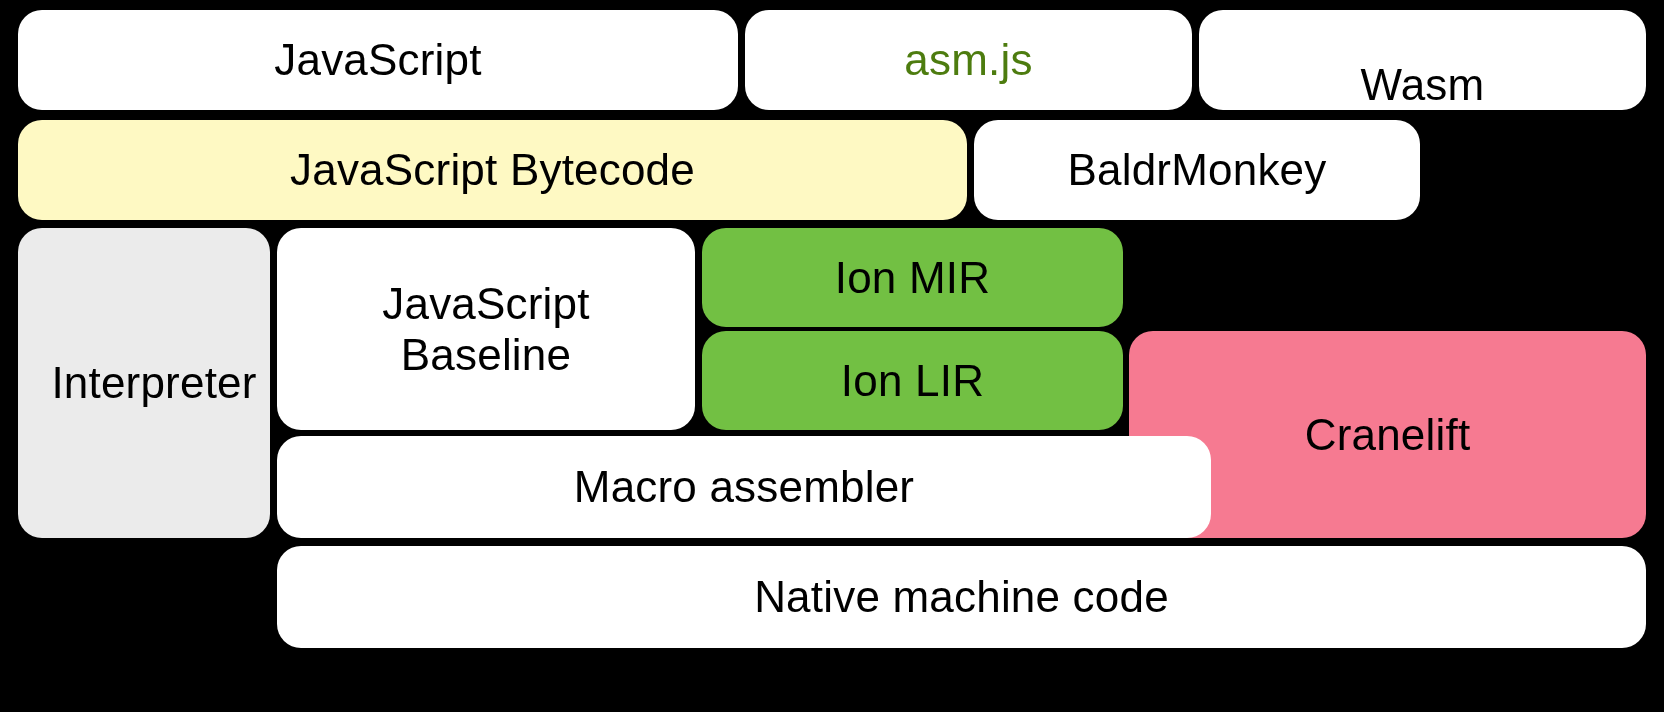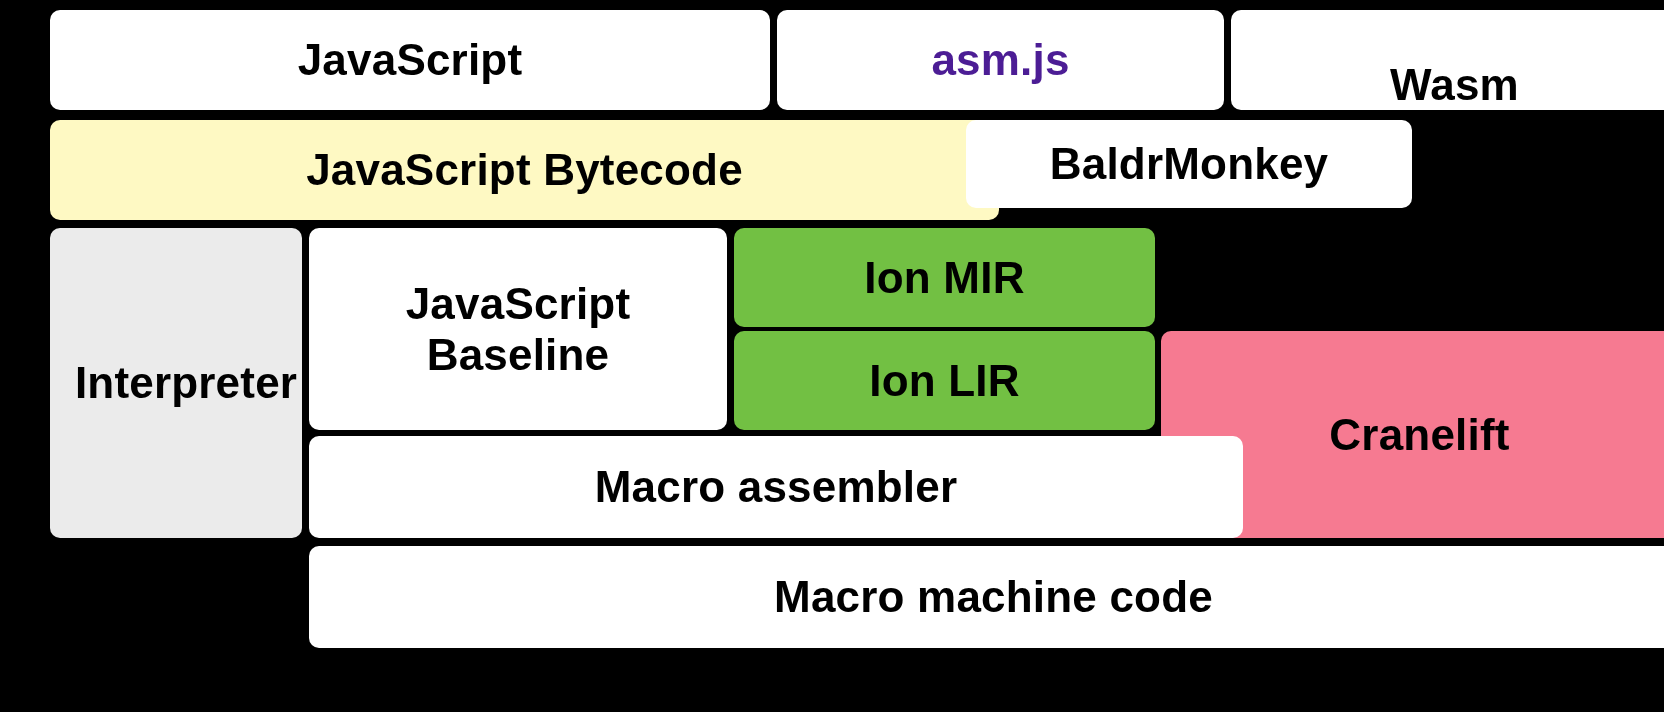--- a/index.html
+++ b/index.html
@@ -16,49 +16,48 @@
     font-family: "Liberation Sans", sans-serif;
     overflow: hidden;
   }
   .box {
     position: absolute;
     box-sizing: border-box;
     display: flex;
     align-items: center;
     justify-content: center;
     text-align: center;
-    border-radius: 10px;
+    border-radius: 24px;
     color: #000000;
     font-size: 44px;
-    font-weight: 700;
+    font-weight: 400;
     line-height: 1.16;
     letter-spacing: 0.2px;
     white-space: pre-line;
     user-select: none;
-    margin-left: 32px;
   }
   .box-white   { background: #FFFFFF; }
   .box-gray    { background: #EBEBEB; }
   .box-green   { background: #72C043; align-items: center; }
   .box-pink    { background: #F67A91; }
   .box-label {
     display: block;
     padding: 0 10px;
   }
 </style>
 </head>
 <body>
 
 <div id="diagram" style="background: rgb(0, 0, 0);">
     <div class="box box-white" style="left: 18px; top: 10px; width: 720px; height: 100px; background: rgb(255, 255, 255); color: rgb(0, 0, 0);"><span class="box-label">JavaScript</span></div>
-    <div class="box box-white" style="left: 745px; top: 10px; width: 447px; height: 100px; background: rgb(255, 255, 255); color: #4c1d95;"><span class="box-label">asm.js</span></div>
+    <div class="box box-white" style="left: 745px; top: 10px; width: 447px; height: 100px; background: rgb(255, 255, 255); color: #4d7c0f;"><span class="box-label">asm.js</span></div>
     <div class="box box-white" style="left: 1199px; top: 10px; width: 447px; height: 100px; background: rgb(255, 255, 255); color: rgb(0, 0, 0); align-items: flex-end;"><span class="box-label">Wasm</span></div>
     <div class="box box-white" style="left: 18px; top: 120px; width: 949px; height: 100px; background: #fef9c3; color: rgb(0, 0, 0);"><span class="box-label">JavaScript Bytecode</span></div>
-    <div class="box box-white" style="left: 934px; top: 120px; width: 446px; height: 88px; background: rgb(255, 255, 255); color: rgb(0, 0, 0);"><span class="box-label">BaldrMonkey</span></div>
+    <div class="box box-white" style="left: 974px; top: 120px; width: 446px; height: 100px; background: rgb(255, 255, 255); color: rgb(0, 0, 0);"><span class="box-label">BaldrMonkey</span></div>
     <div class="box box-gray" style="left: 18px; top: 228px; width: 252px; height: 310px; background: rgb(235, 235, 235); color: rgb(0, 0, 0); padding-left: 20px;"><span class="box-label">Interpreter</span></div>
     <div class="box box-white" style="left: 277px; top: 228px; width: 418px; height: 202px; background: rgb(255, 255, 255); color: rgb(0, 0, 0);"><span class="box-label">JavaScript
 Baseline</span></div>
     <div class="box box-green" style="left: 702px; top: 228px; width: 421px; height: 99px; background: rgb(114, 192, 67); color: rgb(0, 0, 0);"><span class="box-label">Ion MIR</span></div>
     <div class="box box-green" style="left: 702px; top: 331px; width: 421px; height: 99px; background: rgb(114, 192, 67); color: rgb(0, 0, 0);"><span class="box-label">Ion LIR</span></div>
     <div class="box box-pink" style="left: 1129px; top: 331px; width: 517px; height: 207px; background: rgb(246, 122, 145); color: rgb(0, 0, 0);"><span class="box-label">Cranelift</span></div>
     <div class="box box-white" style="left: 277px; top: 436px; width: 934px; height: 102px; background: rgb(255, 255, 255); color: rgb(0, 0, 0);"><span class="box-label">Macro assembler</span></div>
-    <div class="box box-white" style="left: 277px; top: 546px; width: 1369px; height: 102px; background: rgb(255, 255, 255); color: rgb(0, 0, 0);"><span class="box-label">Macro machine code</span></div>
+    <div class="box box-white" style="left: 277px; top: 546px; width: 1369px; height: 102px; background: rgb(255, 255, 255); color: rgb(0, 0, 0);"><span class="box-label">Native machine code</span></div>
   </div>
 
 </body></html>

